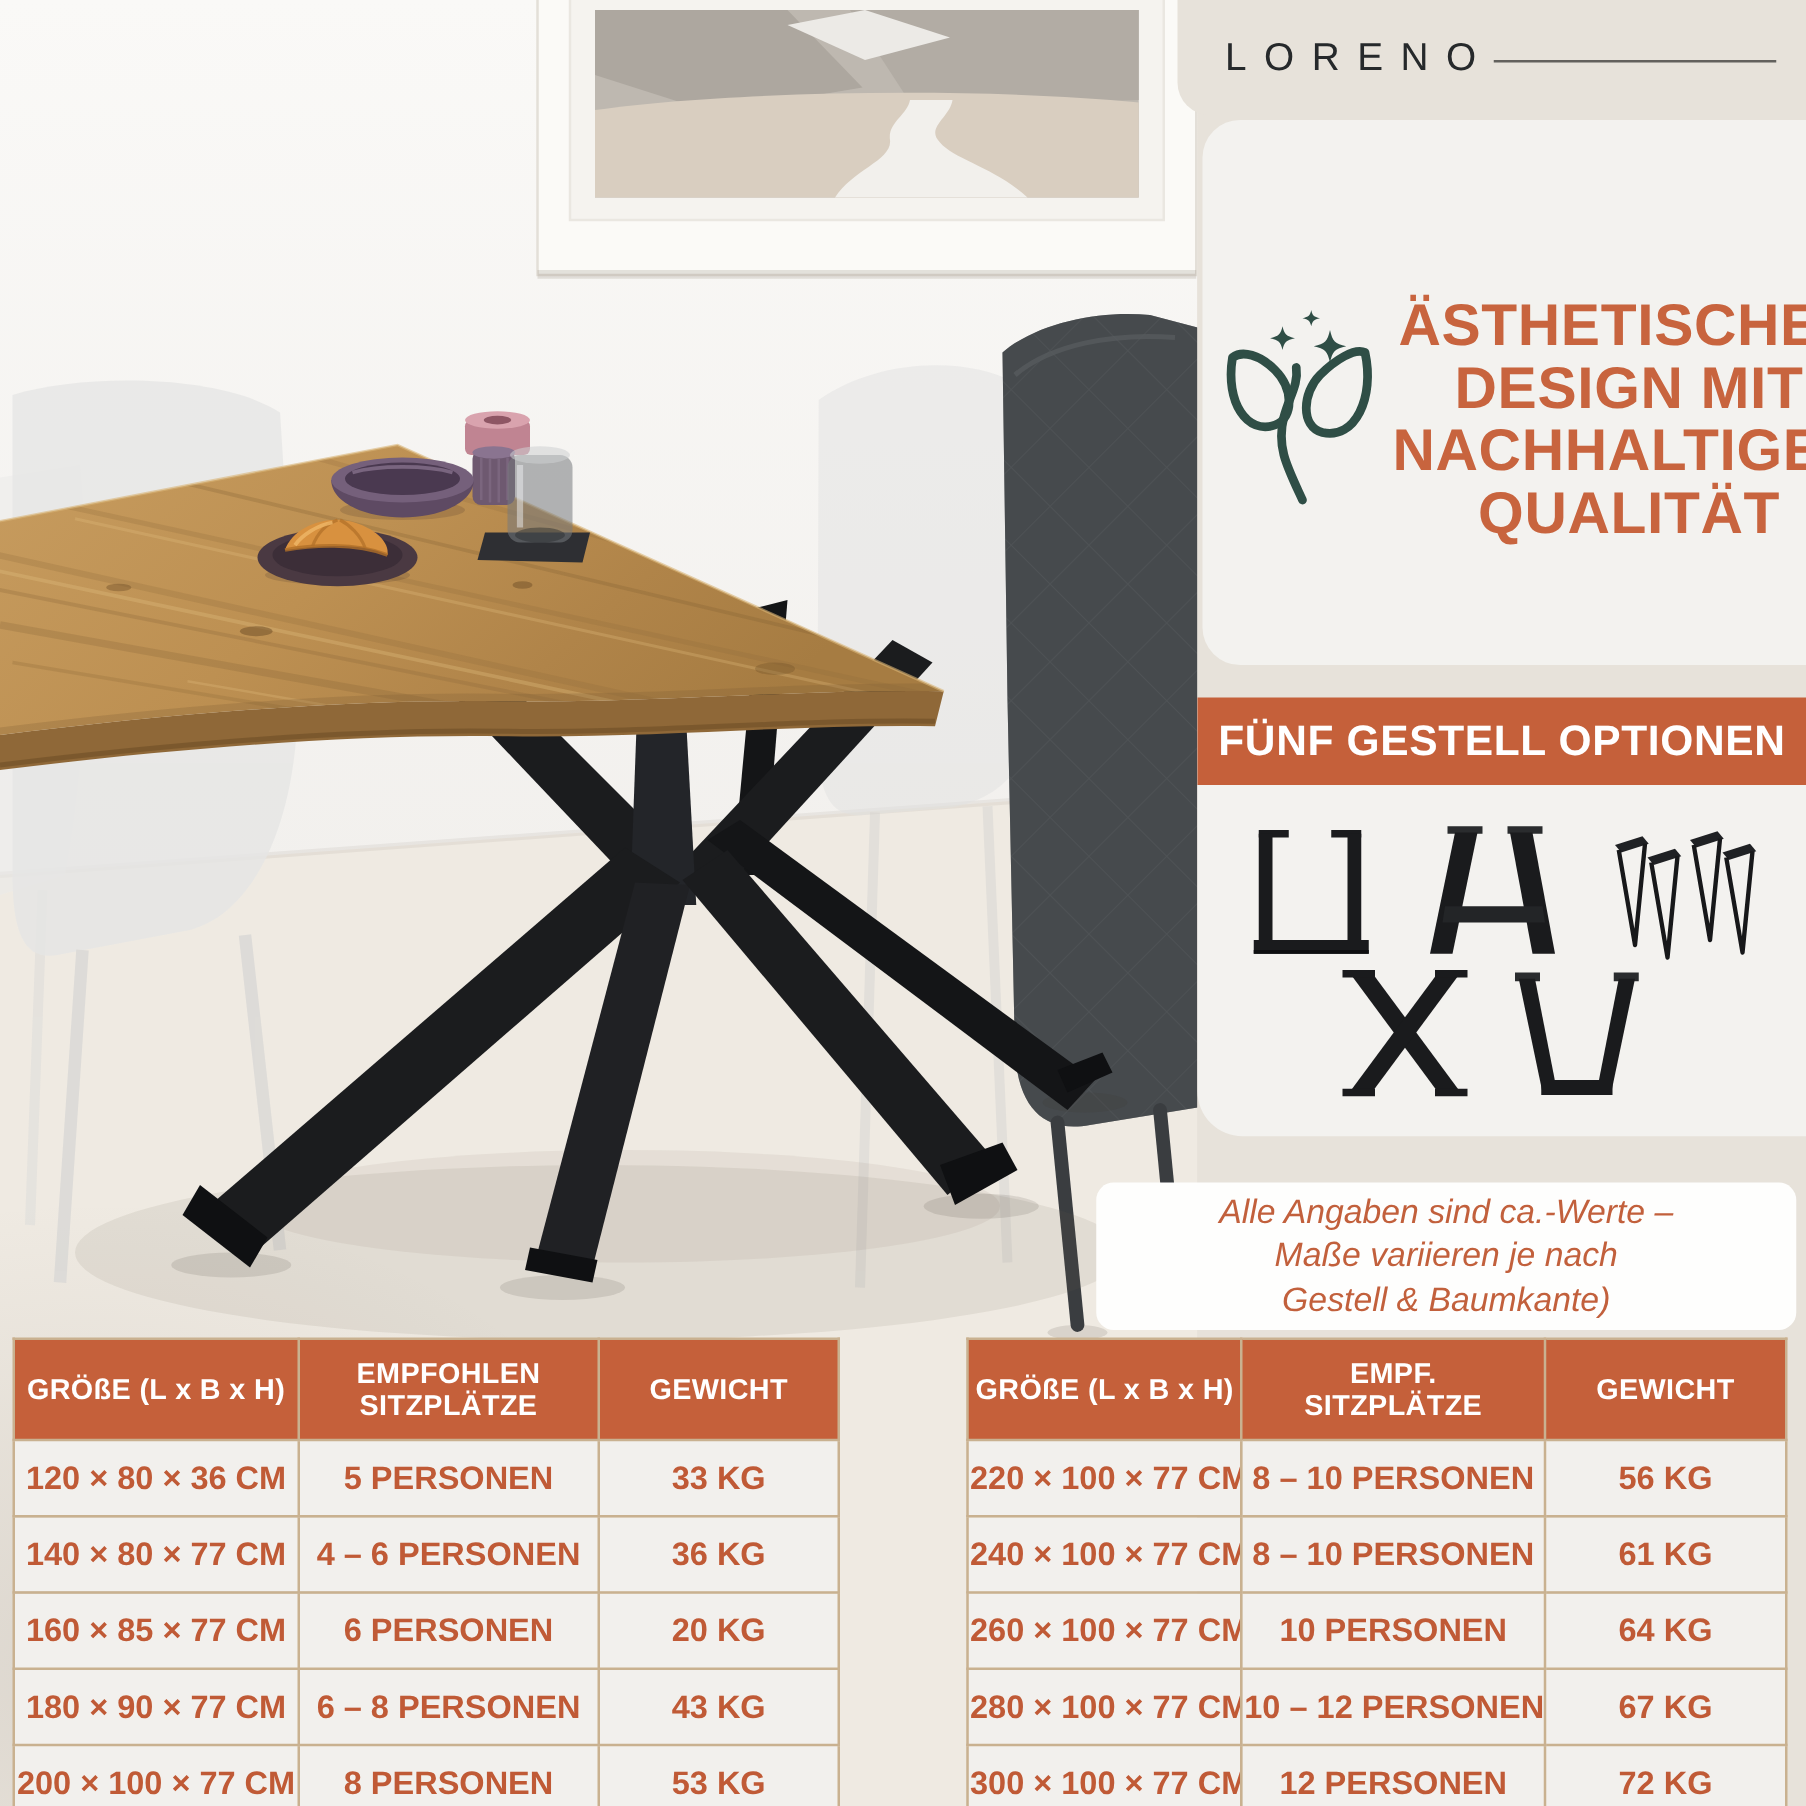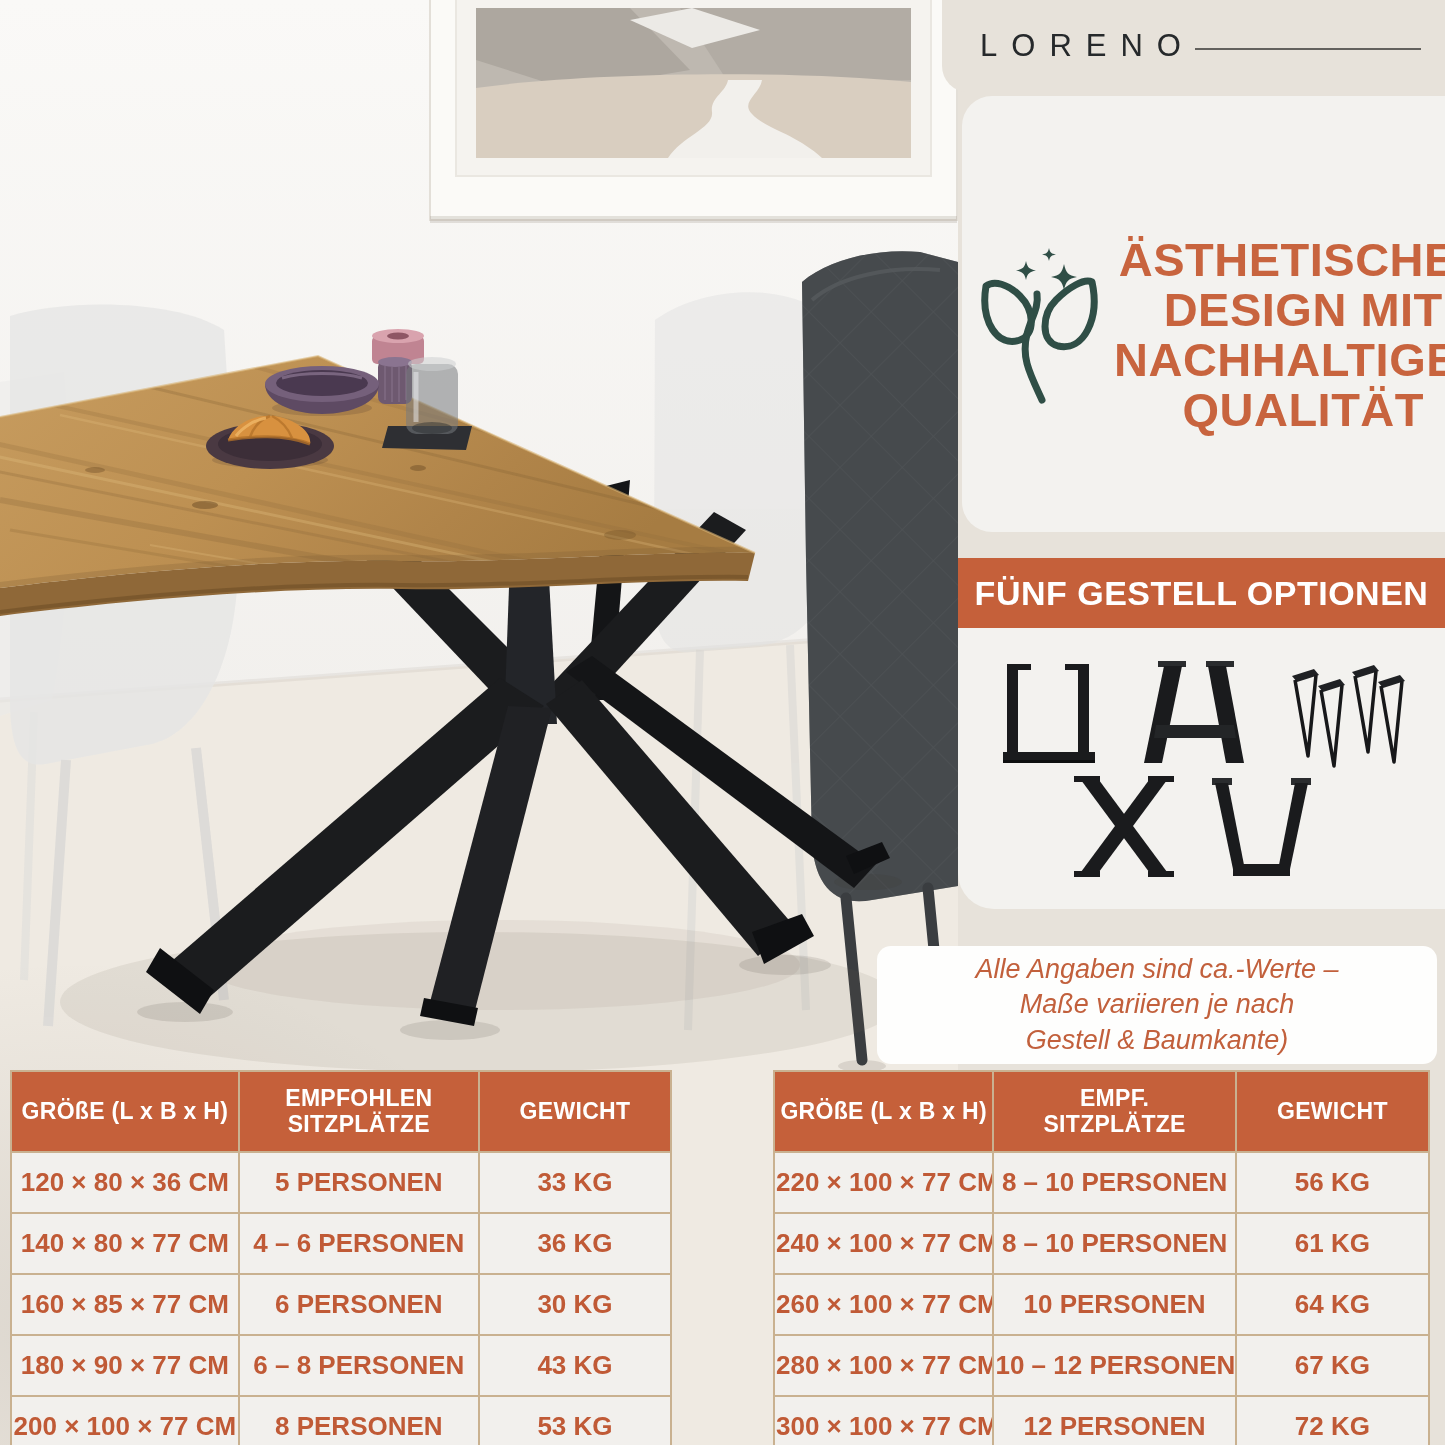--- a/index.html
+++ b/index.html
@@ -352,21 +352,21 @@
         <td>33 KG</td>
       </tr>
       <tr>
         <td>140 × 80 × 77 CM</td>
         <td>4 – 6 PERSONEN</td>
         <td>36 KG</td>
       </tr>
       <tr>
         <td>160 × 85 × 77 CM</td>
         <td>6 PERSONEN</td>
-        <td>30 KG</td>
+        <td>20 KG</td>
       </tr>
       <tr>
         <td>180 × 90 × 77 CM</td>
         <td>6 – 8 PERSONEN</td>
         <td>43 KG</td>
       </tr>
       <tr>
         <td>200 × 100 × 77 CM</td>
         <td>8 PERSONEN</td>
         <td>53 KG</td>

